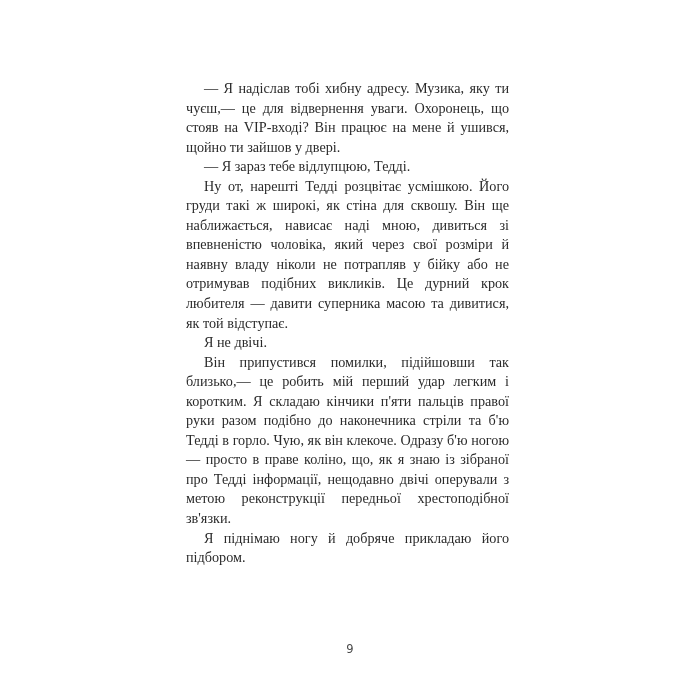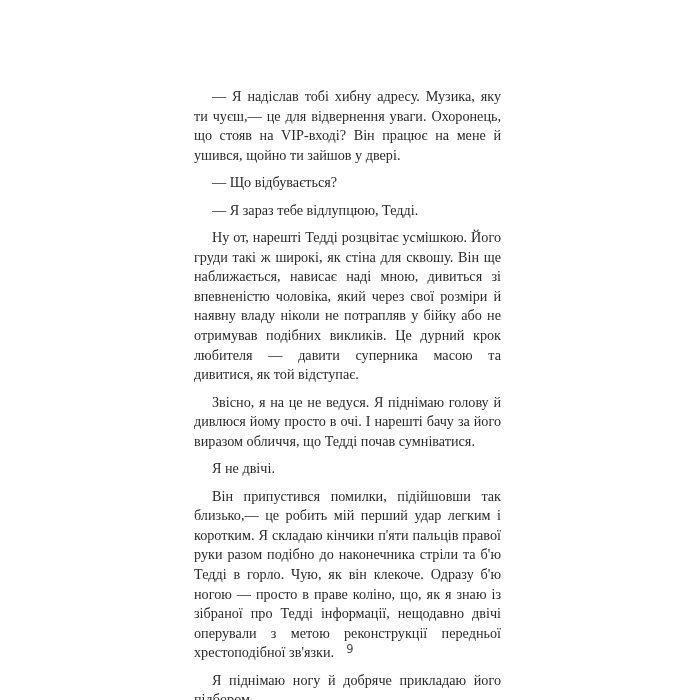--- a/index.html
+++ b/index.html
@@ -13,44 +13,42 @@
       top: 79px;
       width: 323px;
       font-family: "Liberation Serif", "DejaVu Serif", serif;
       font-size: 14.2px;
       line-height: 19.55px;
       color: #2a2a2a;
       text-align: justify;
       hyphens: manual;
     }
     .text-block p {
-      margin: 8px;
+      margin: 0;
       text-indent: 18px;
       text-align: justify;
       text-align-last: left;
     }
     .page-number {
       position: absolute;
       left: 0; width: 700px;
       top: 642px;
       text-align: center;
       font-family: "DejaVu Sans", "Liberation Sans", sans-serif;
       font-size: 11.5px;
       color: #4a4a4a;
     }
   </style>
 </head>
 <body>
 
 <div class="page">
   <div class="text-block">
     <p>— Я надіслав тобі хибну адресу. Музика, яку ти чуєш,— це для відвернення уваги. Охоронець, що стояв на VIP-вході? Він працює на мене й ушився, щойно ти зайшов у двері.</p>
-    <p>— Що відбувається?</p>
     <p>— Я зараз тебе відлупцюю, Тедді.</p>
     <p>Ну от, нарешті Тедді розцвітає усмішкою. Його груди такі ж широкі, як стіна для сквошу. Він ще наближається, нависає наді мною, дивиться зі впевненістю чоловіка, який через свої розміри й наявну владу ніколи не потрапляв у бійку або не отримував подібних викликів. Це дурний крок любителя — давити суперника масою та дивитися, як той відступає.</p>
-    <p>Звісно, я на це не ведуся. Я піднімаю голову й дивлюся йому просто в очі. І нарешті бачу за його виразом обличчя, що Тедді почав сумніватися.</p>
     <p>Я не двічі.</p>
     <p>Він припустився помилки, підійшовши так близько,— це робить мій перший удар легким і коротким. Я складаю кінчики п'яти пальців правої руки разом подібно до наконечника стріли та б'ю Тедді в горло. Чую, як він клекоче. Одразу б'ю ногою — просто в праве коліно, що, як я знаю із зібраної про Тедді інформації, нещодавно двічі оперували з метою реконструкції передньої хрестоподібної зв'язки.</p>
     <p>Я піднімаю ногу й добряче прикладаю його підбором.</p>
 
   </div>
   <div class="page-number">9</div>
 </div>
 
 </body></html>

